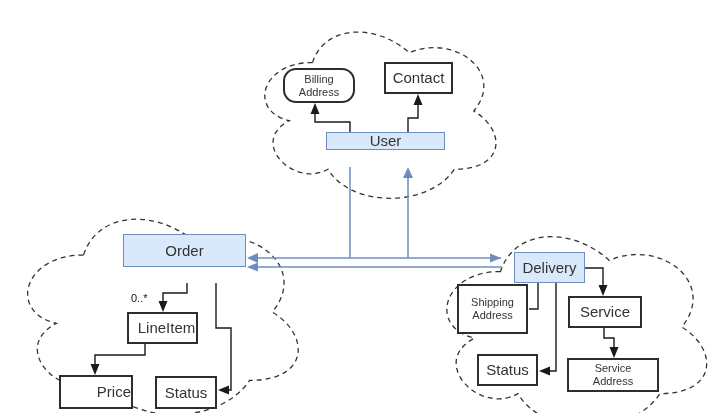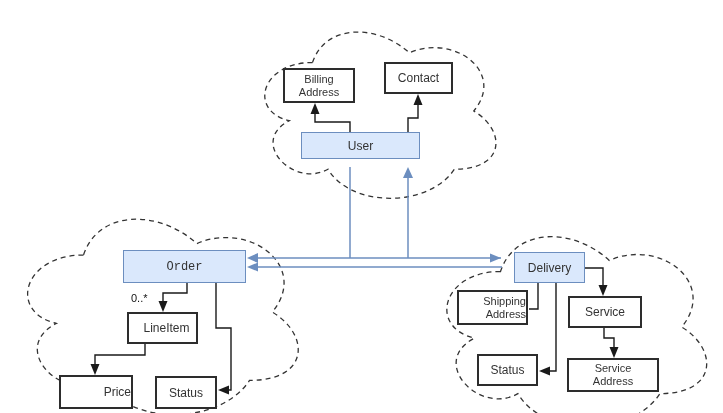--- a/index.html
+++ b/index.html
@@ -11,21 +11,21 @@
     font-family:"Liberation Sans", sans-serif;
   }
   .canvas svg{position:absolute;left:0;top:0;}
   .node{
     position:absolute;
     box-sizing:border-box;
     display:flex;flex-direction:column;
     align-items:center;justify-content:center;
     text-align:center;
     color:#333;
-    font-size:12px;
+    font-size:15px;
     line-height:14px;
     background:#ffffff;
     border:2px solid #2d2d2d;
   }
   .node.small{font-size:11px;line-height:13px;}
   .node.blue{
     background:#dae8fc;
     border:1px solid #6c8ebf;
   }
   .floating-label{
@@ -96,54 +96,54 @@
     <g>
       <path class="edge-blue" d="M408 258 V178"></path>
       <polygon class="head-blue" points="408,167 403,178 413,178"></polygon>
     </g>
     <g>
       <path class="edge-blue" d="M258 267 H502"></path>
       <polygon class="head-blue" points="247,267 258,262.5 258,271.5"></polygon>
     </g>
   </svg>
 
-  <div class="node blue" style="left:301px;top:132px;width:119px;height:27px;">
+  <div class="node blue" style="left:326px;top:132px;width:119px;height:18px;">
     <span>User</span>
   </div>
 
-  <div class="node small" style="left:283px;top:68px;width:72px;height:35px;">
+  <div class="node small" style="left:283px;top:68px;width:72px;height:35px;border-radius:13px;">
     <span>Billing</span>
     <span>Address</span>
   </div>
 
   <div class="node" style="left:384px;top:62px;width:69px;height:32px;">
     <span>Contact</span>
   </div>
 
-  <div class="node blue" style="left:123px;top:250px;width:123px;height:33px;font-family:Liberation Mono, monospace;">
+  <div class="node blue" style="left:123px;top:234px;width:123px;height:33px;">
     <span>Order</span>
   </div>
 
   <div class="node" style="left:127px;top:312px;width:71px;height:32px;padding-left:8px;">
     <span>LineItem</span>
   </div>
 
   <div class="node" style="left:59px;top:375px;width:74px;height:34px;align-items:flex-end;">
     <span>Price</span>
   </div>
 
   <div class="node" style="left:155px;top:376px;width:62px;height:33px;">
     <span>Status</span>
   </div>
 
   <div class="node blue" style="left:502px;top:252px;width:71px;height:31px;margin-left:12px;">
     <span>Delivery</span>
   </div>
 
-  <div class="node small" style="left:457px;top:290px;width:71px;height:35px;align-items:flex-end;">
+  <div class="node small" style="left:457px;top:284px;width:71px;height:50px;">
     <span>Shipping</span>
     <span>Address</span>
   </div>
 
   <div class="node" style="left:568px;top:296px;width:74px;height:32px;">
     <span>Service</span>
   </div>
 
   <div class="node" style="left:477px;top:354px;width:61px;height:32px;">
     <span>Status</span>

